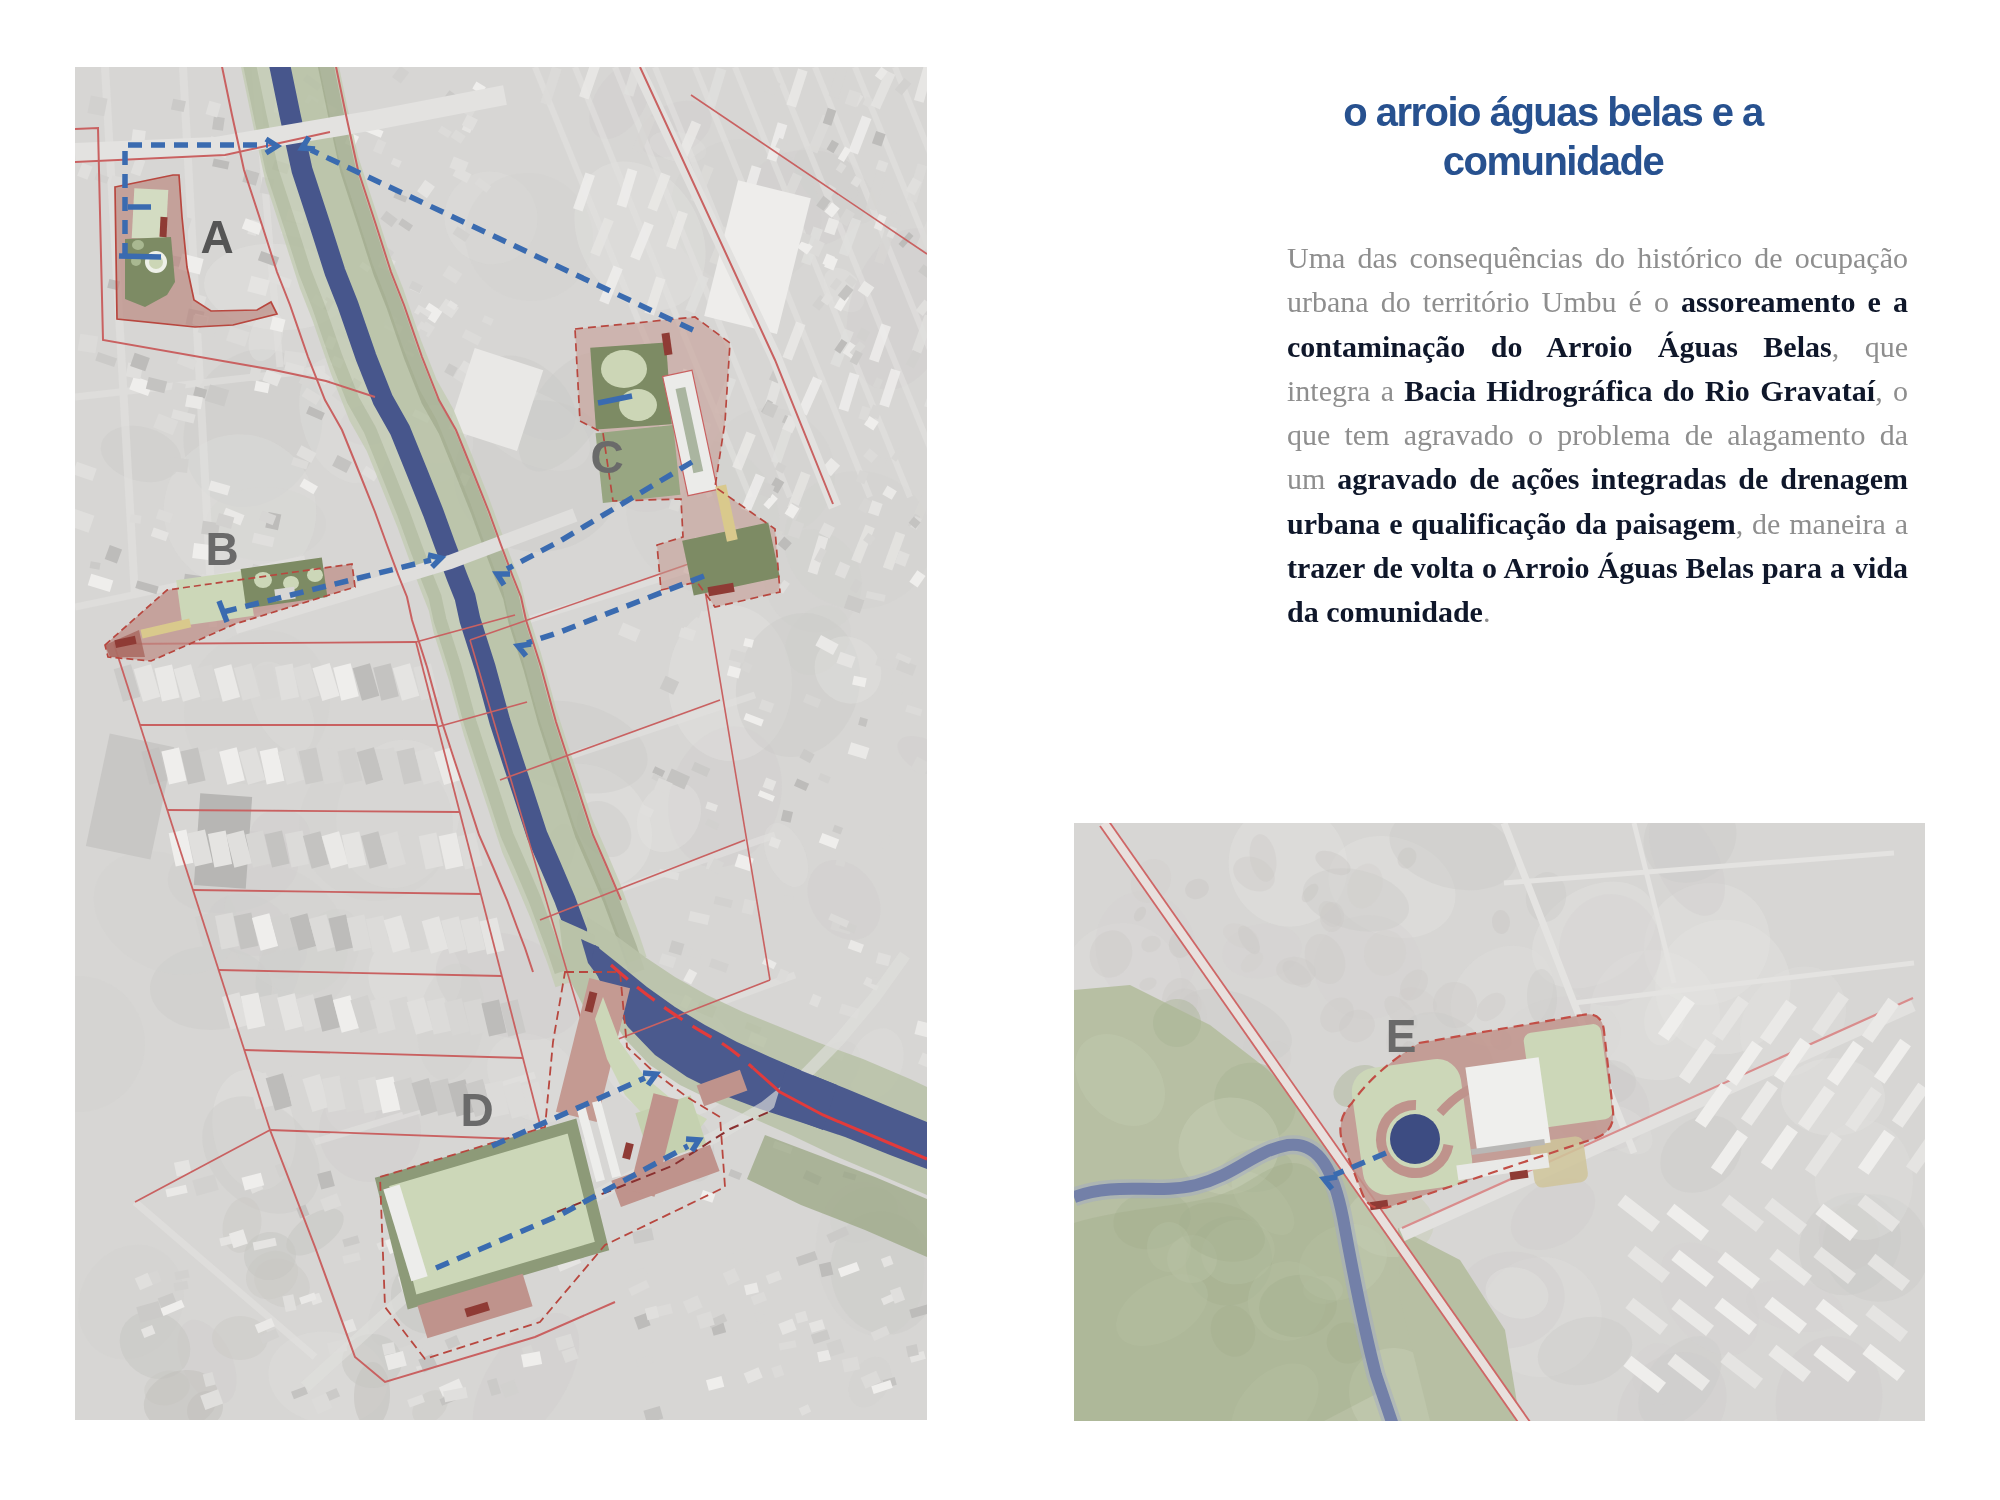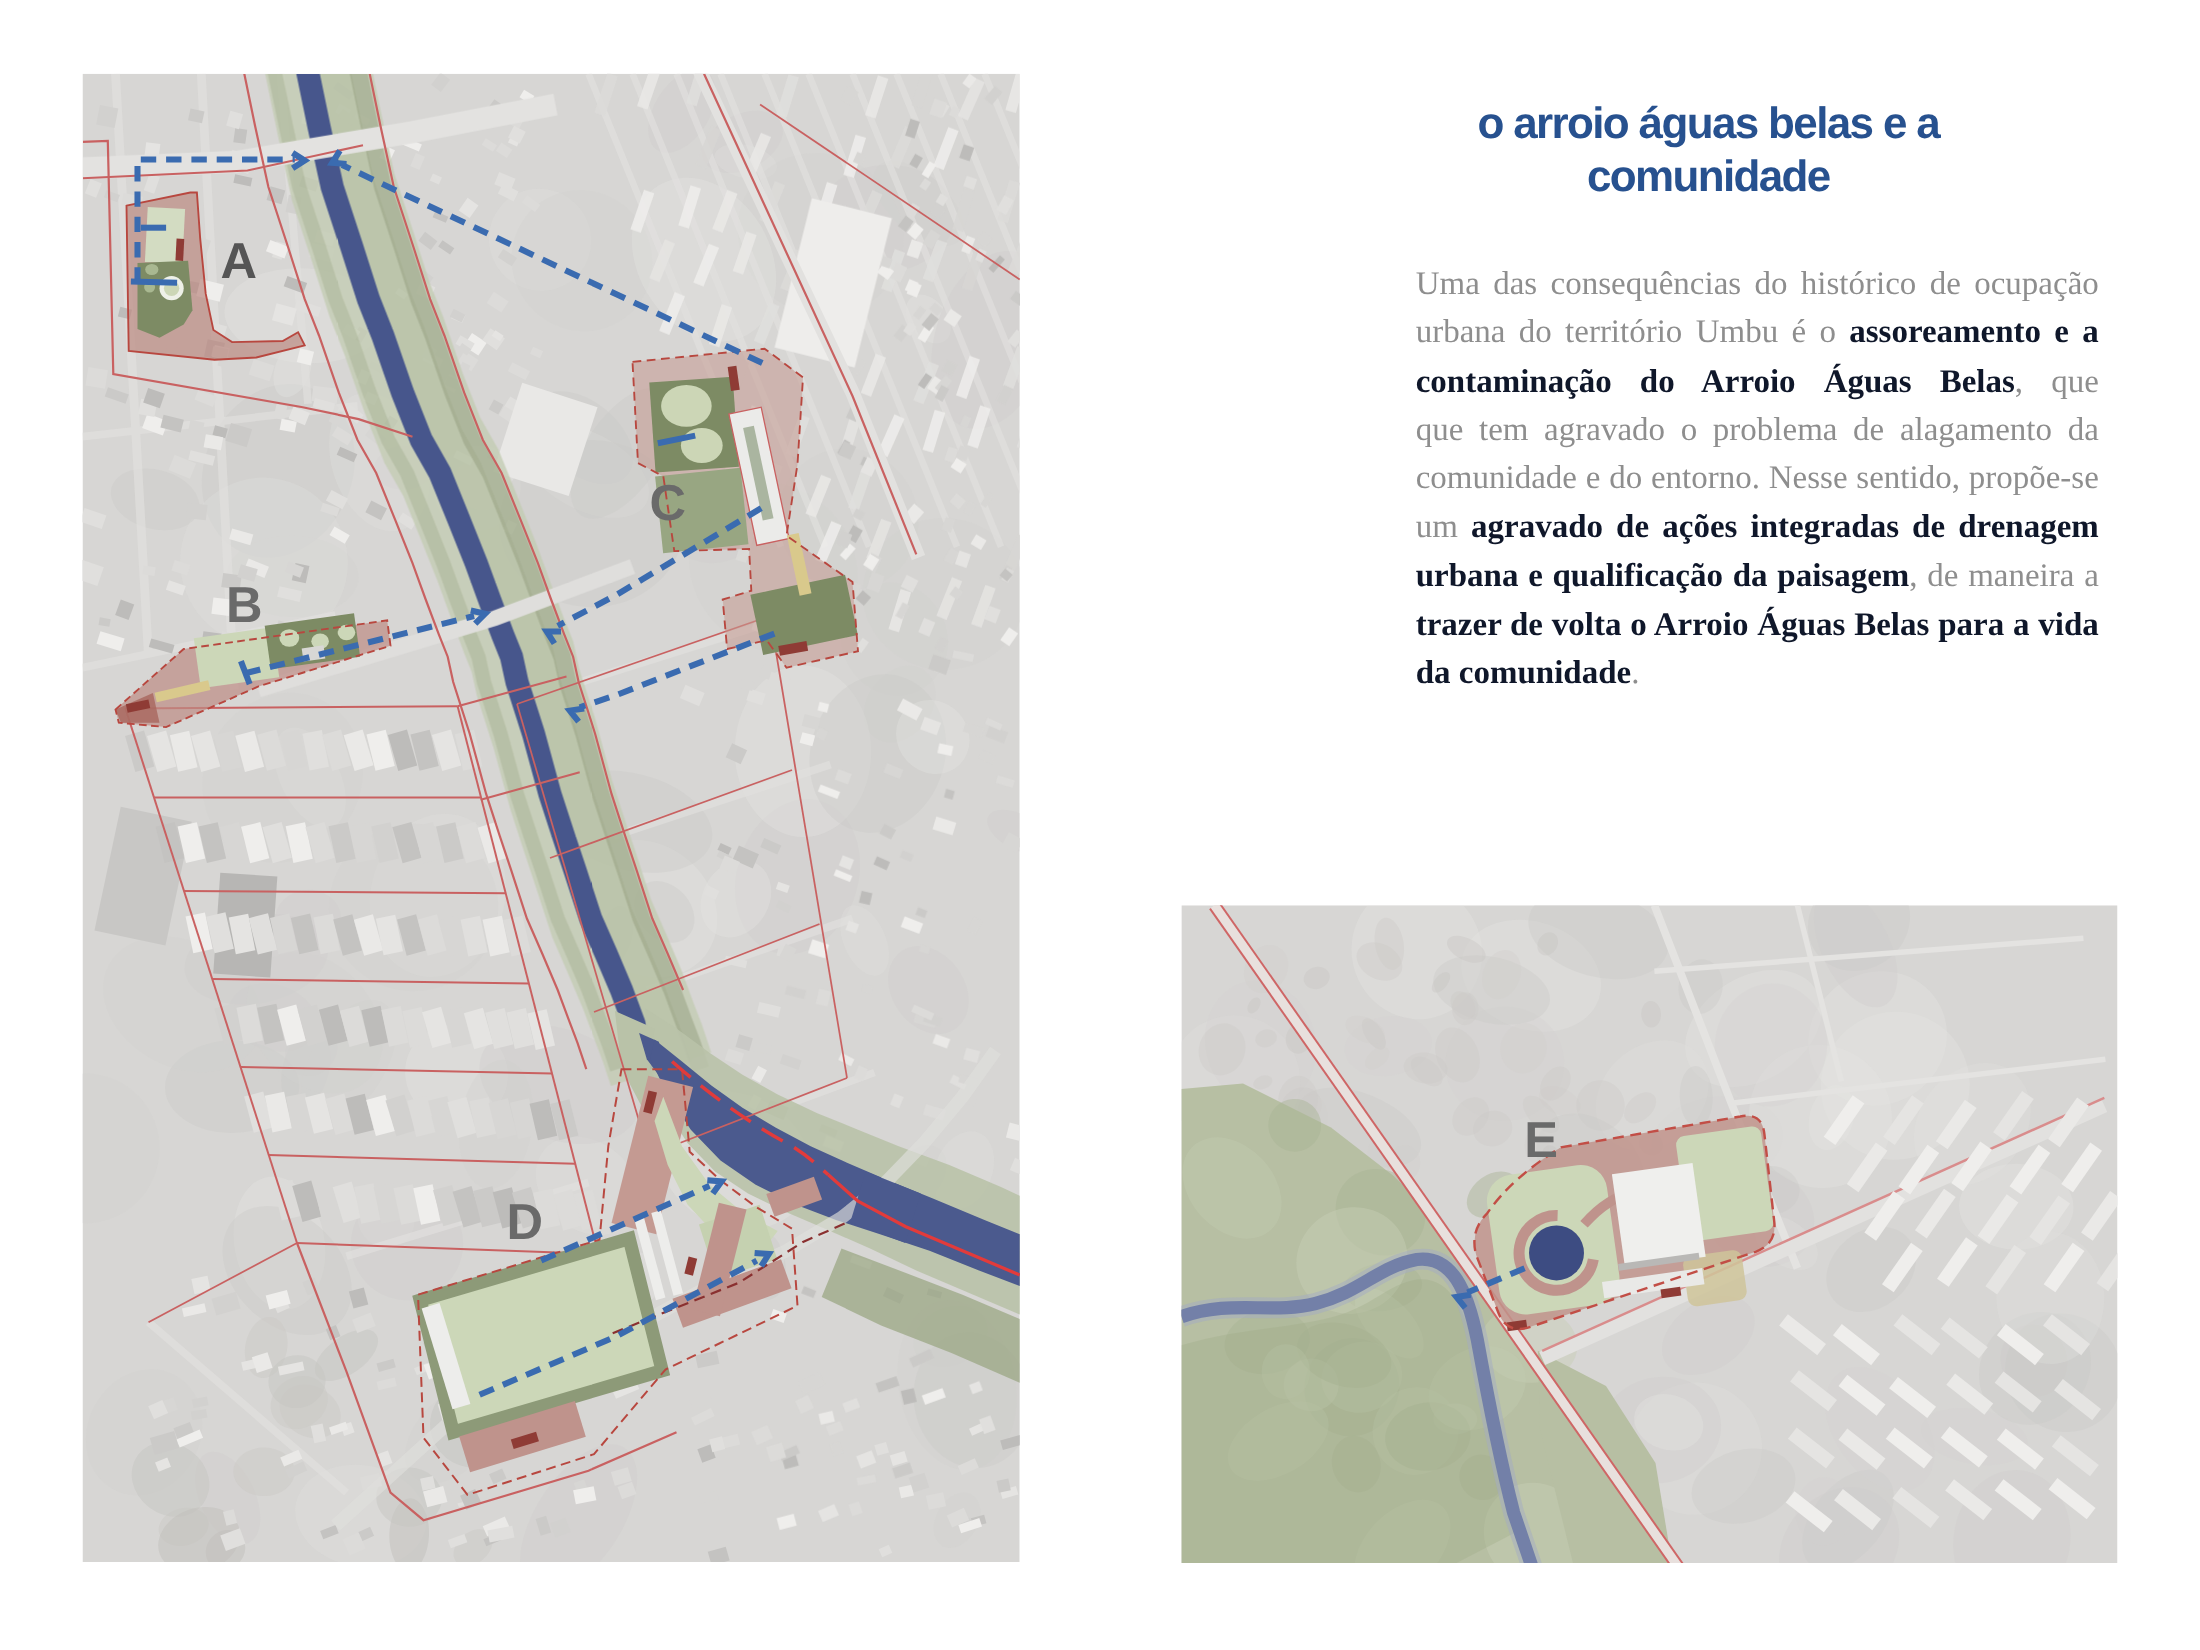--- a/index.html
+++ b/index.html
@@ -1075,19 +1075,19 @@
       <path d="M263,354 L250,356 L258,366" fill="none" stroke="#3a6bb0" stroke-width="5.5"></path>
       <text x="327" y="229" font-family="Liberation Sans, sans-serif" font-size="46" font-weight="bold" fill="#6a6a6a" text-anchor="middle">E</text>
     </svg>
 
 <div style="position:absolute;left:1200px;top:88px;width:706px;text-align:center;font-family:'Liberation Sans',sans-serif;font-weight:bold;font-size:40px;line-height:49px;color:#27518f;letter-spacing:-1.5px">o arroio águas belas e a<br>comunidade</div>
 
 <div style="position:absolute;left:1287px;top:236px;width:621px;font-family:Liberation Serif, serif;font-size:30px;line-height:44.3px;color:#8e8e8e">
 <div style="text-align:justify;text-align-last:justify;height:44.3px;overflow:hidden">Uma das consequências do histórico de ocupação</div>
 <div style="text-align:justify;text-align-last:justify;height:44.3px;overflow:hidden">urbana do território Umbu é o <b>assoreamento e a</b></div>
 <div style="text-align:justify;text-align-last:justify;height:44.3px;overflow:hidden"><b>contaminação do Arroio Águas Belas</b>, que</div>
+<div style="text-align:justify;text-align-last:justify;height:44.3px;overflow:hidden">integra a <b>Bacia Hidrográfica do Rio Gravataí</b>, o</div>
 <div style="text-align:justify;text-align-last:justify;height:44.3px;overflow:hidden">que tem agravado o problema de alagamento da</div>
-<div style="text-align:justify;text-align-last:justify;height:44.3px;overflow:hidden">comunidade e do entorno. Nesse sentido, propõe-se</div>
 <div style="text-align:justify;text-align-last:justify;height:44.3px;overflow:hidden">um <b>agravado de ações integradas de drenagem</b></div>
 <div style="text-align:justify;text-align-last:justify;height:44.3px;overflow:hidden"><b>urbana e qualificação da paisagem</b>, de maneira a</div>
 <div style="text-align:justify;text-align-last:justify;height:44.3px;overflow:hidden"><b>trazer de volta o Arroio Águas Belas para a vida</b></div>
 <div style="height:44.3px;overflow:hidden"><b>da comunidade</b>.</div>
 </div>
 </div>
 </body></html>

